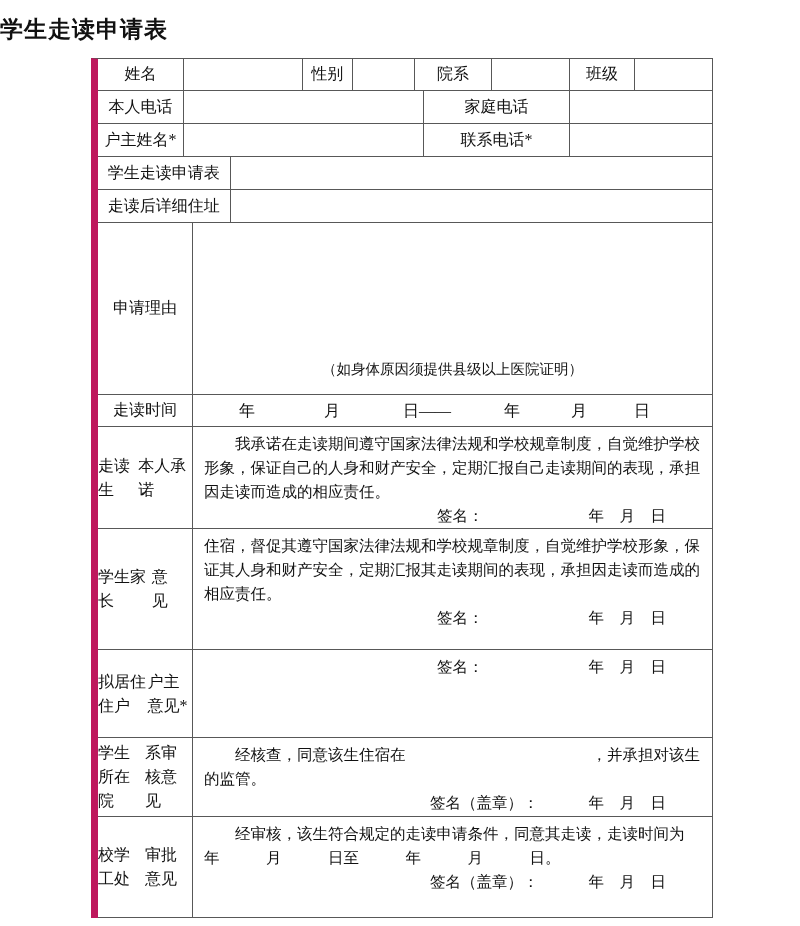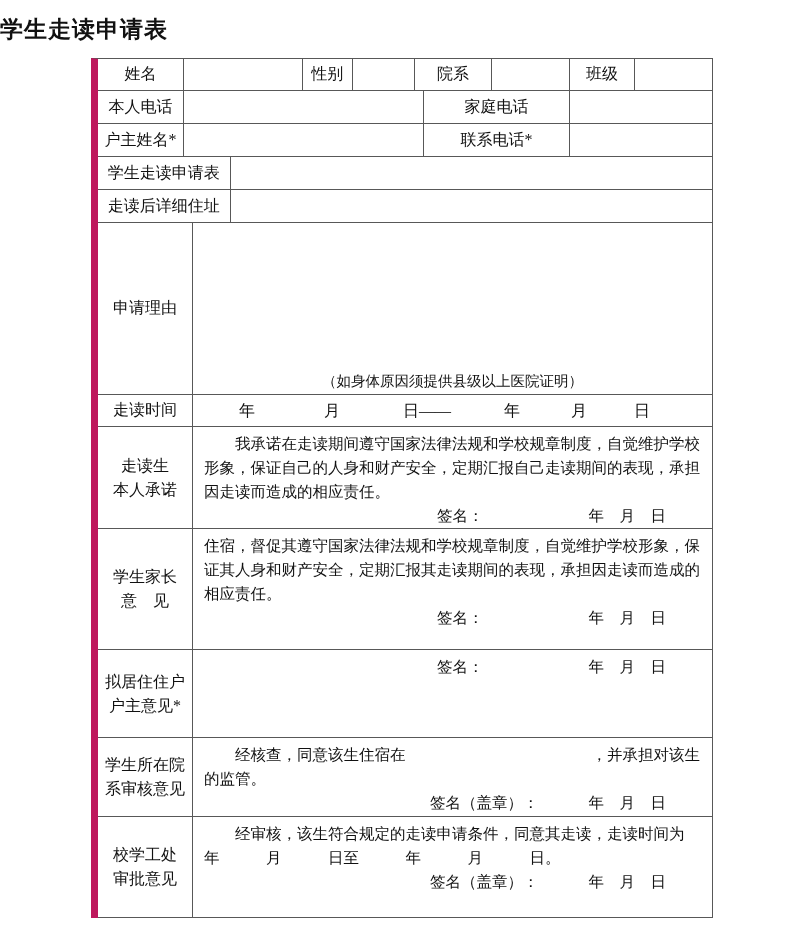--- a/index.html
+++ b/index.html
@@ -17,21 +17,21 @@
     position:absolute;left:91px;top:58px;width:622px;
     border-top:1px solid #585858;border-left:7px solid #be185d;
     box-sizing:border-box;
   }
   .row{display:flex;}
   .cell{
     border-right:1px solid #585858;border-bottom:1px solid #585858;
     box-sizing:border-box;overflow:hidden;font-size:16px;
   }
   .lab{display:flex;align-items:center;justify-content:center;text-align:center;}
-  .lab2{display:flex;flex-direction:column;align-items:center;justify-content:center;line-height:24px;}
+  .lab2{display:flex;flex-direction:row;align-items:center;justify-content:center;line-height:24px;}
   
   .r1{height:32px}.r2{height:33px}.r3{height:33px}.r4{height:33px}.r5{height:33px}
   .r6{height:172px}.r7{height:32px}.r8{height:102px}.r9{height:121px}
   .r10{height:88px}.r11{height:79px}.r12{height:101px}
   
   .w-a{width:87px}.w-b{width:120px}.w-c{width:50px}.w-d{width:63px}
   .w-e{width:78px}.w-f{width:79px}.w-g{width:65px}.w-h{width:79px}
   .w-i{width:242px}.w-j{width:148px}.w-k{width:144px}
   .w-l{width:134px}.w-m{width:487px}
   .w-n{width:96px}.w-o{width:525px}
@@ -44,21 +44,21 @@
   .body-text{flex:0 0 auto;}
   .sigline{
     display:flex;justify-content:flex-end;align-items:center;
     padding-right:36px;margin-top:0;
   }
   .sigline .gap-wide{width:105px;}
   .sigline .gap-narrow{width:50px;}
   
   .reason-cell{
     display:flex;flex-direction:column;justify-content:flex-end;align-items:center;
-    padding-bottom:3px;font-size:14.5px;
+    padding-bottom:15px;font-size:14.5px;
   }
   
   .period-cell{position:relative;}
   .period-cell span{position:absolute;top:50%;transform:translateY(-50%);font-size:16px;}
   .pt0{left:46px}.pt1{left:131px}.pt2{left:210px}.pt3{left:311px}.pt4{left:378px}.pt5{left:441px}
 </style>
 </head>
 <body>
 
 <div class="title">学生走读申请表</div>

